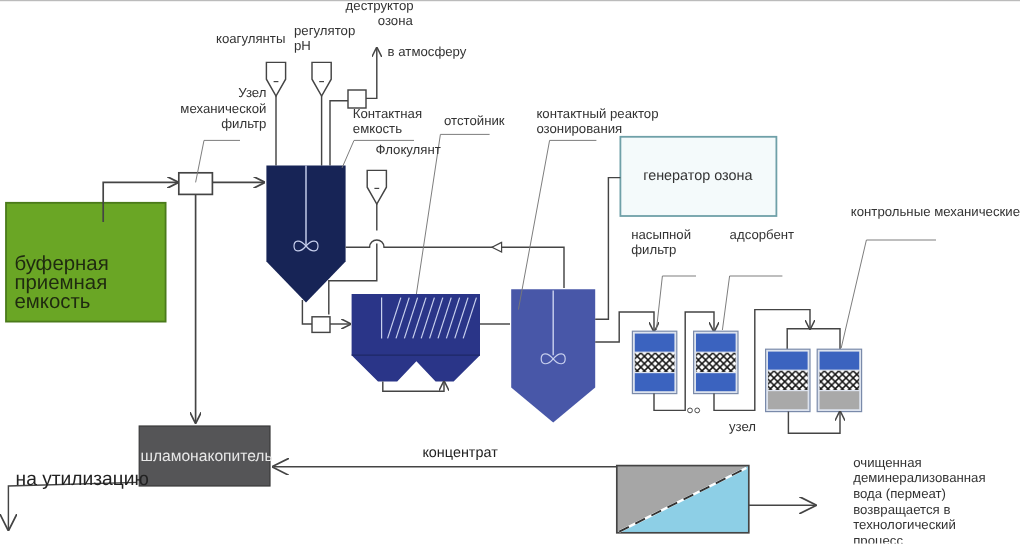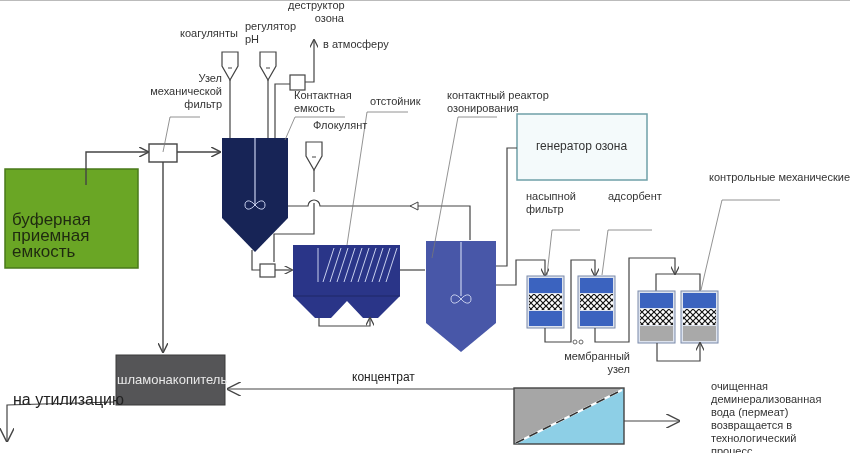--- a/index.html
+++ b/index.html
@@ -216,21 +216,20 @@
   <div>фильтр</div>
 </div>
 
 <div class="lbl" style="left:608px;top:190px;">адсорбент</div>
 
 <div class="lbl" style="left:709px;top:171px;">
   <div>контрольные механические</div>
 </div>
 
 <div class="lbl center" style="left:490px;top:350px;width:140px;">
-  <div>мембранный</div>
   <div>узел</div>
 </div>
 
 <div class="lbl" style="left:117px;top:373px;color:#e8e8e8;font-size:13px;">шламонакопитель</div>
 
 <div class="lbl" style="left:352px;top:371px;font-size:12px;color:#222;">концентрат</div>
 
 <div class="lbl" style="left:13px;top:393px;font-size:16px;color:#222;">на утилизацию</div>
 
 <div class="lbl" style="left:711px;top:380px;">

